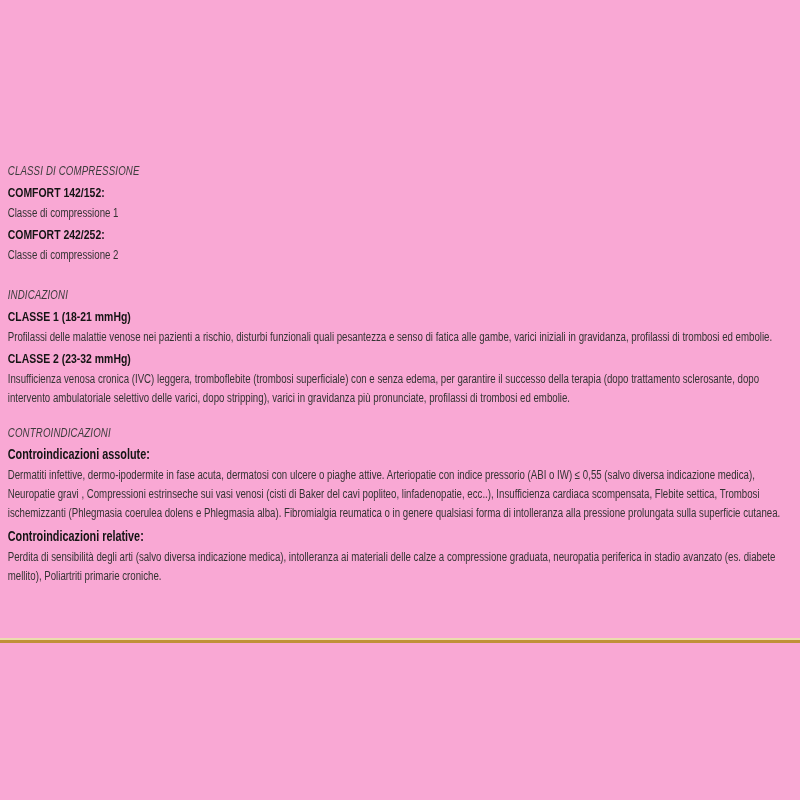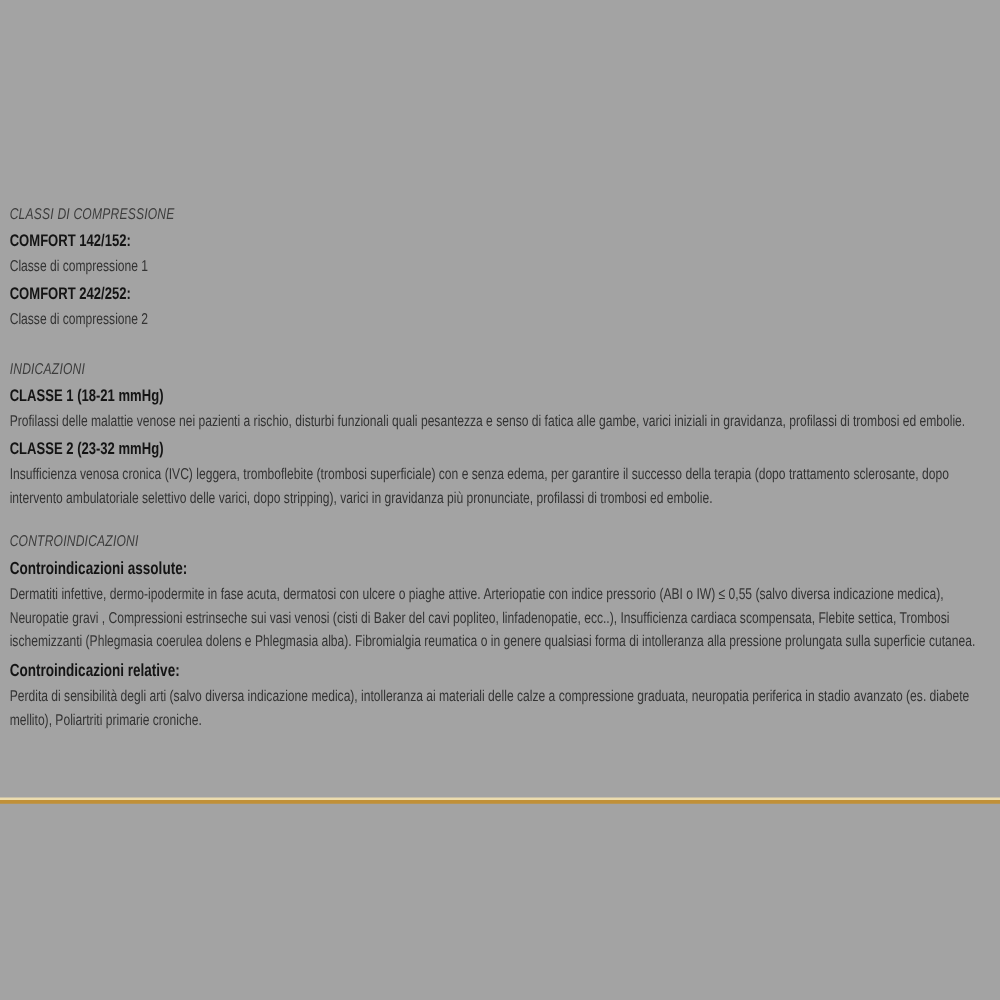--- a/index.html
+++ b/index.html
@@ -5,21 +5,21 @@
   html, body {
     margin: 0;
     padding: 0;
     background: #ffffff;
     font-family: "Liberation Sans", sans-serif;
   }
   .canvas {
     position: relative;
     width: 800px;
     height: 800px;
-    background: #a3a3a3;
+    background: #f9a8d4;
     overflow: hidden;
   }
   
   .scalewrap {
     width: 1034px;
     transform: scaleX(0.7737);
     transform-origin: 0 0;
   }
   .content {
     padding: 162px 10px 0 10px;

